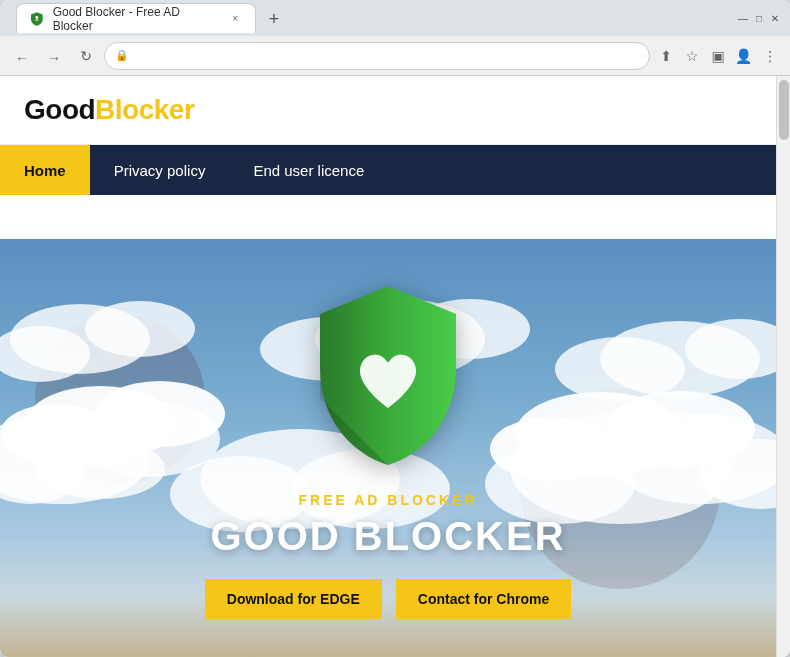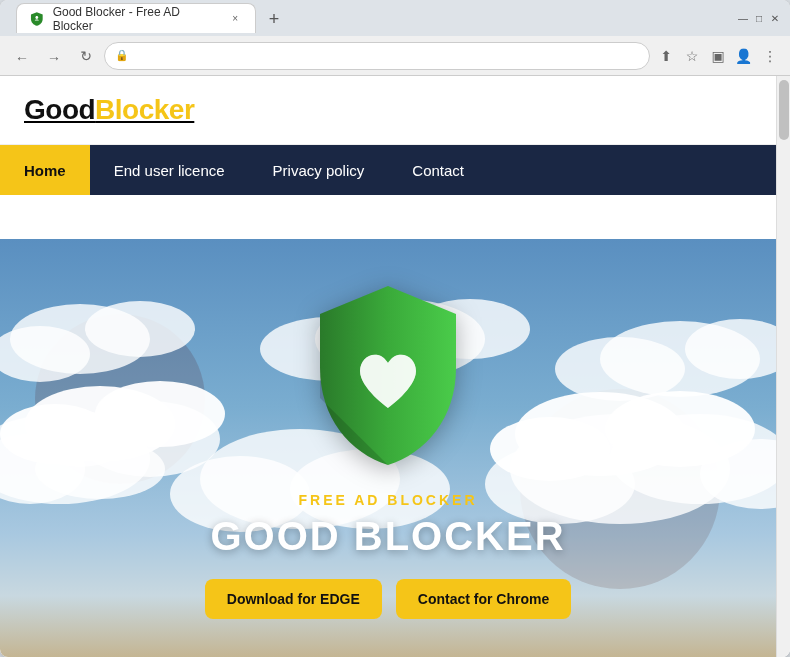--- a/index.html
+++ b/index.html
@@ -189,21 +189,20 @@
     
     .site-header {
       background: #fff;
       padding: 18px 24px;
       border-bottom: 1px solid #eee;
     }
     .logo {
       font-size: 28px;
       font-weight: 900;
       letter-spacing: -0.5px;
-      text-decoration: underline;
     }
     .logo-good { color: #111; }
     .logo-blocker { color: #f5c518; }
 
     .nav-bar {
       background: #1a2744;
       display: flex;
       align-items: stretch;
       height: 50px;
     }
@@ -278,21 +277,21 @@
       position: relative;
       z-index: 10;
       display: flex;
       gap: 14px;
     }
     .hero-btn {
       padding: 12px 22px;
       background: #f5c518;
       color: #111;
       border: none;
-      border-radius: 8px;
+      border-radius: 0;
       font-size: 14px;
       font-weight: 600;
       cursor: pointer;
       text-transform: none;
     }
 
     
     .clouds-container {
       position: absolute;
       inset: 0;
@@ -346,23 +345,22 @@
     <div class="browser-content">
 
       <div class="site-header">
         <div class="logo">
           <span class="logo-good">Good</span><span class="logo-blocker">Blocker</span>
         </div>
       </div>
 
       <nav class="nav-bar">
         <div class="nav-item active">Home</div>
+        <div class="nav-item">Privacy policy</div>
         <div class="nav-item">End user licence</div>
-        <div class="nav-item">Privacy policy</div>
-        <div class="nav-item">Contact</div>
       </nav>
 
       <div class="hero">
 
         <div class="hero-bg"></div>
 
         <div class="clouds-container">
           <svg width="790" height="420" viewBox="0 0 790 420" xmlns="http://www.w3.org/2000/svg">
 
             <defs>

